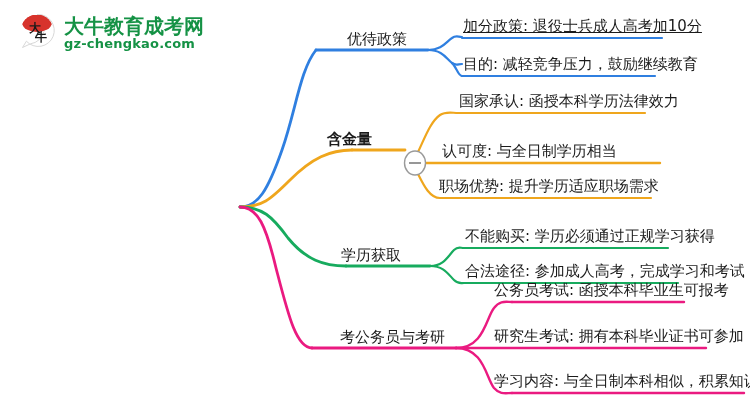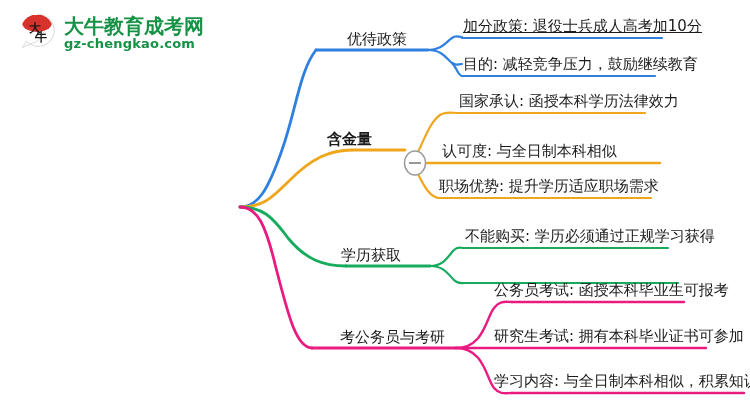--- a/index.html
+++ b/index.html
@@ -109,22 +109,23 @@
 
   <div class="node-text l1-text" style="left:340px;top:31px;">优待政策</div>
   <div class="node-text l1-text" style="left:320px;top:131px;font-weight:bold;">含金量</div>
   <div class="node-text l1-text" style="left:334px;top:247px;">学历获取</div>
   <div class="node-text l1-text" style="left:333px;top:329px;">考公务员与考研</div>
 
   <div class="node-text leaf-text" style="left:463px;top:18px;text-decoration:underline;">加分政策: 退役士兵成人高考加10分</div>
   <div class="node-text leaf-text" style="left:459px;top:93px;">国家承认: 函授本科学历法律效力</div>
 
   <div class="node-text leaf-text" style="left:463px;top:56px;">目的: 减轻竞争压力，鼓励继续教育</div>
-  <div class="node-text leaf-text" style="left:442px;top:143px;">认可度: 与全日制本科相似</div>
+  <div class="node-text leaf-text" style="left:442px;top:143px;">认可度: 与全日制学历相当</div>
   <div class="node-text leaf-text" style="left:439px;top:178px;">职场优势: 提升学历适应职场需求</div>
 
   <div class="node-text leaf-text" style="left:465px;top:228px;">不能购买: 学历必须通过正规学习获得</div>
+  <div class="node-text leaf-text" style="left:465px;top:263px;">合法途径: 参加成人高考，完成学习和考试</div>
 
   <div class="node-text leaf-text" style="left:494px;top:328px;">研究生考试: 拥有本科毕业证书可参加</div>
   <div class="node-text leaf-text" style="left:494px;top:282px;">公务员考试: 函授本科毕业生可报考</div>
   <div class="node-text leaf-text" style="left:494px;top:373px;">学习内容: 与全日制本科相似，积累知识和能力</div>
 
 </div>
 
 </body></html>

